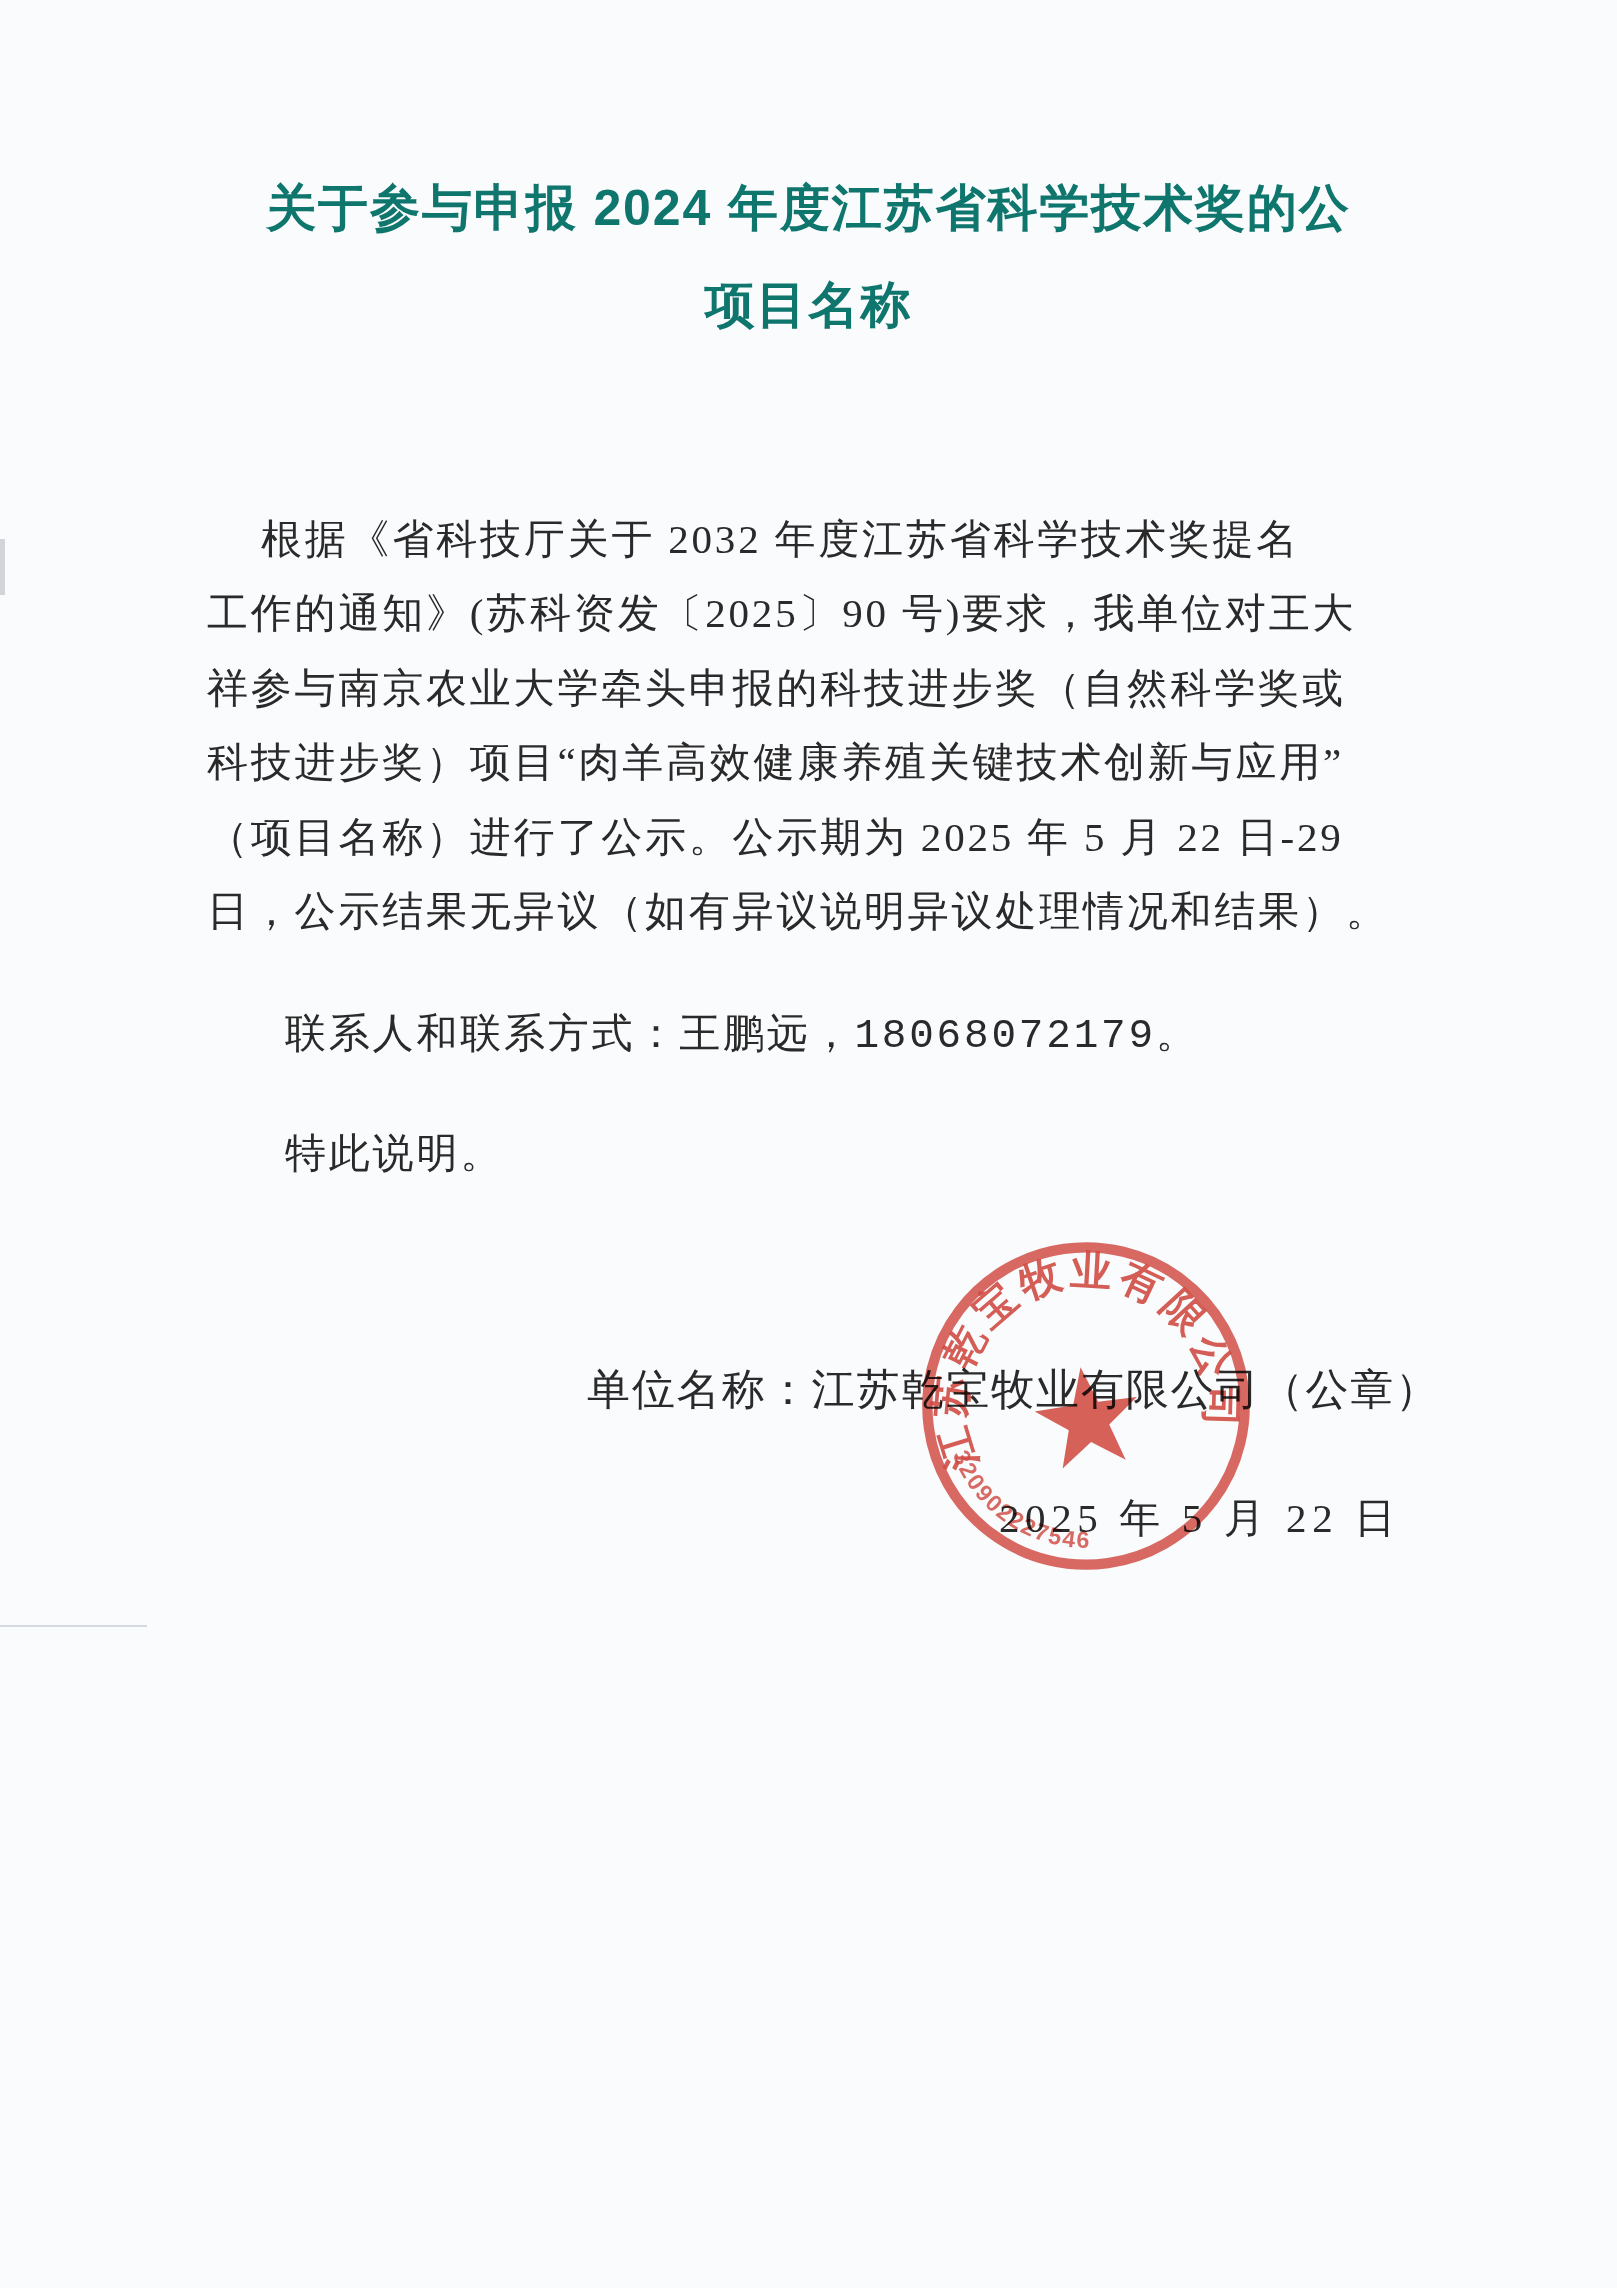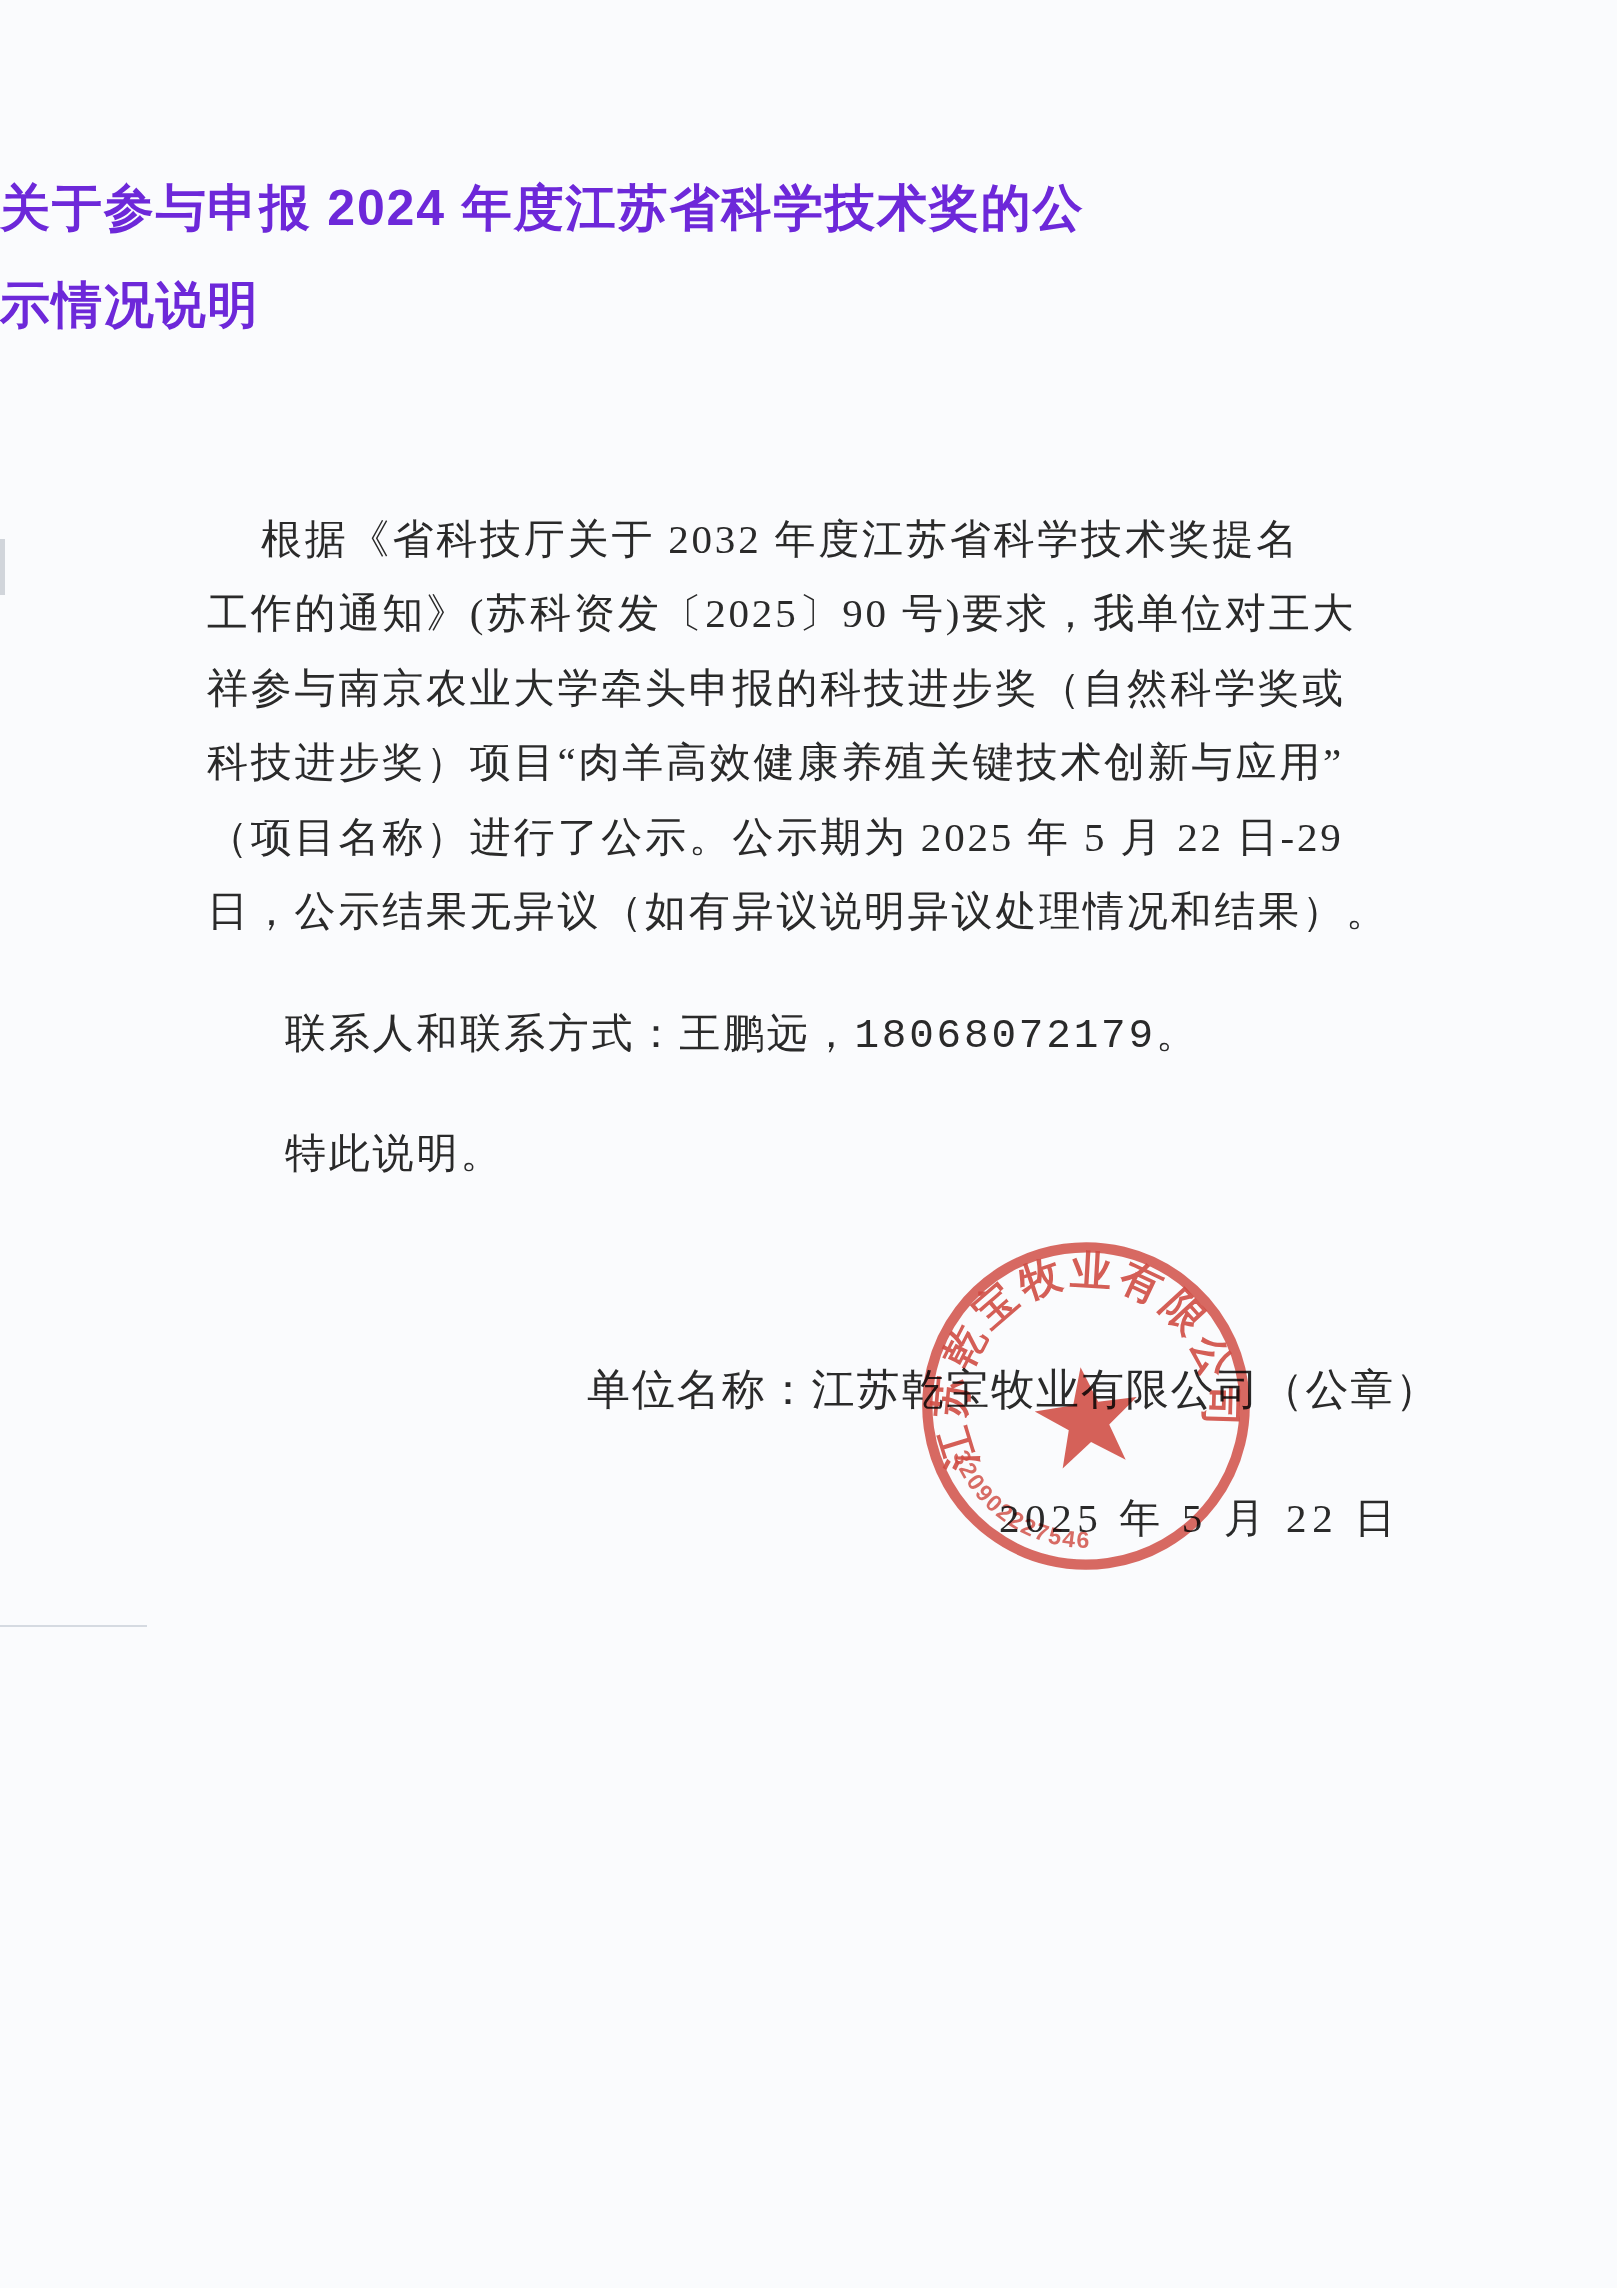--- a/index.html
+++ b/index.html
@@ -15,26 +15,26 @@
     overflow: hidden;
     font-family: "Liberation Serif", serif;
     color: #262626;
   }
   
   .doc-title {
     position: absolute;
     top: 160px;
     left: 0;
     width: 100%;
-    text-align: left;
+    text-align: center;
     font-family: "Liberation Sans", sans-serif;
     font-weight: 700;
     font-size: 50px;
     line-height: 97px;
-    color: #6d28d9;
+    color: #0f766e;
     letter-spacing: 1.9px;
   }
   
   .body-line {
     position: absolute;
     left: 207px;
     width: 1231px;
     height: 52px;
     font-size: 41px;
     line-height: 48px;
@@ -149,21 +149,21 @@
     opacity: 0.8;
   }
 </style>
 </head>
 <body>
 
 <div class="page">
 
   <div class="doc-title">
     <div>关于参与申报 2024 年度江苏省科学技术奖的公</div>
-    <div>示情况说明</div>
+    <div>项目名称</div>
   </div>
 
   <div>
     <div class="body-line line-0 indent-first">根据《省科技厅关于 2032 年度江苏省科学技术奖提名</div>
     <div class="body-line line-1">工作的通知》(苏科资发〔2025〕90 号)要求，我单位对王大</div>
     <div class="body-line line-2">祥参与南京农业大学牵头申报的科技进步奖（自然科学奖或</div>
     <div class="body-line line-3">科技进步奖）项目“肉羊高效健康养殖关键技术创新与应用”</div>
     <div class="body-line line-4">（项目名称）进行了公示。公示期为 2025 年 5 月 22 日-29</div>
     <div class="body-line line-5">日，公示结果无异议（如有异议说明异议处理情况和结果）。</div>
   </div>

